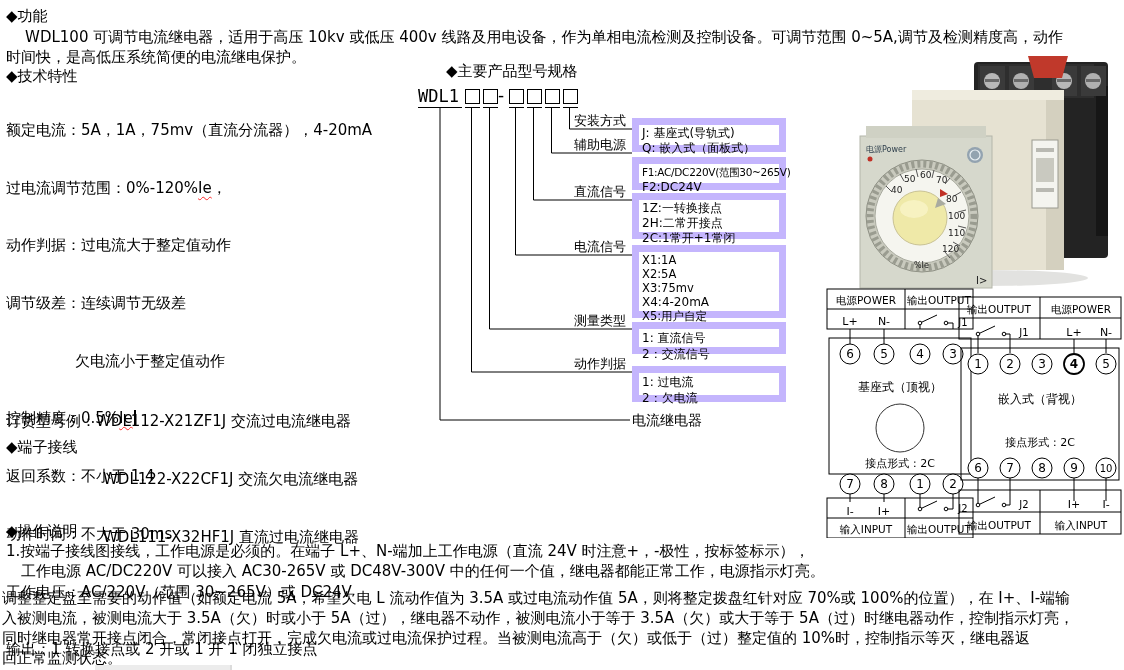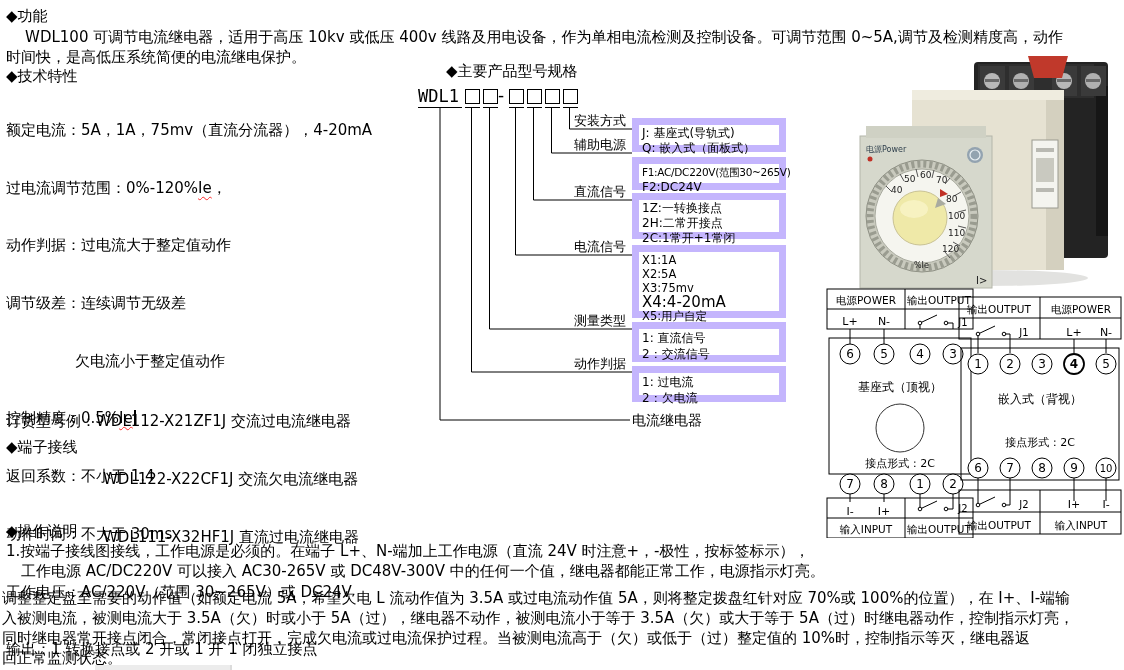--- a/index.html
+++ b/index.html
@@ -115,24 +115,24 @@
   </div>
   <div class="obox" style="top:131px;height:46px">
     <div class="opt">1Z:一转换接点</div>
     <div class="opt">2H:二常开接点</div>
     <div class="opt">2C:1常开+1常闭</div>
   </div>
   <div class="obox" style="top:183px;height:73px">
     <div class="opt" style="font-size:11.5px;line-height:14px">X1:1A</div>
     <div class="opt" style="font-size:11.5px;line-height:14px">X2:5A</div>
     <div class="opt" style="font-size:11.5px;line-height:14px">X3:75mv</div>
-    <div class="opt" style="font-size:15px;line-height:14px">X4:4-20mA</div>
+    <div class="opt" style="font-size:12px;line-height:14px">X4:4-20mA</div>
     <div class="opt" style="font-size:11.5px;line-height:14px">X5:用户自定</div>
   </div>
-  <div class="obox" style="top:260px;height:40px">
+  <div class="obox" style="top:260px;height:32px">
     <div class="opt" style="line-height:16px">1: 直流信号</div>
     <div class="opt" style="line-height:16px">2：交流信号</div>
   </div>
   <div class="obox" style="top:304px;height:36px">
     <div class="opt" style="line-height:16px">1: 过电流</div>
     <div class="opt" style="line-height:16px">2：欠电流</div>
   </div>
   <div class="mtail">电流继电器</div>
 </div>
 

